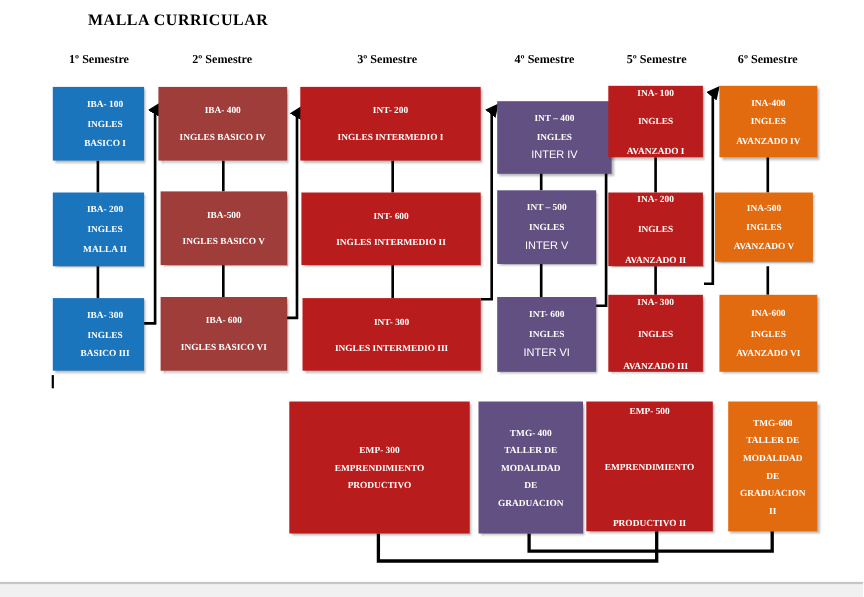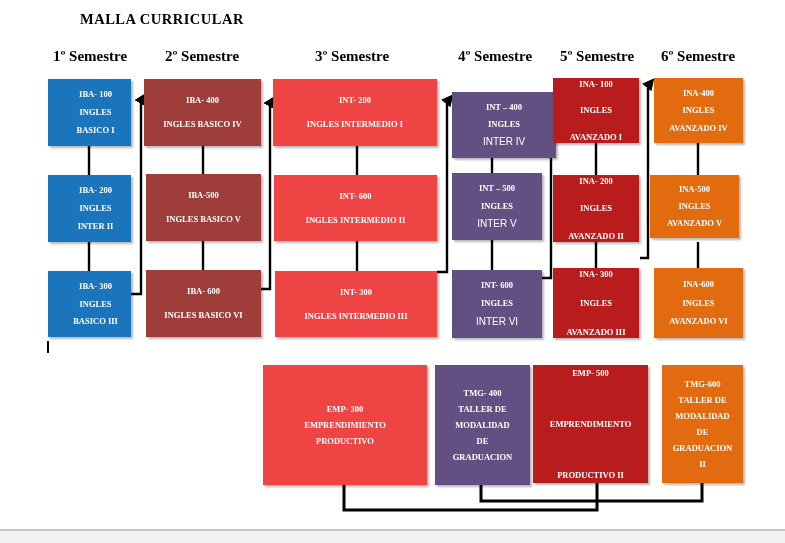--- a/index.html
+++ b/index.html
@@ -1,33 +1,33 @@
 <!DOCTYPE html>
 <html><head>
 <meta charset="utf-8">
 <style>
   html,body{margin:0;padding:0;background:#fff;}
   #canvas{position:relative;width:785px;height:543px;background:#ffffff;overflow:hidden;
           font-family:"Liberation Serif", serif;}
   .title{position:absolute;left:80px;top:11px;font-size:14.5px;font-weight:bold;color:#000;
          letter-spacing:.5px;white-space:nowrap;text-align:center;}
-  .sem-header{position:absolute;top:48px;transform:translateX(-50%);font-size:15px;
+  .sem-header{position:absolute;top:48px;transform:translateX(-50%);font-size:11px;
               font-weight:bold;color:#000;white-space:nowrap;}
   .course{position:absolute;display:flex;flex-direction:column;justify-content:space-evenly;
           align-items:center;color:#fff;font-weight:bold;font-size:8.5px;text-align:center;
           box-shadow:2px 2px 2px rgba(0,0,0,.28);line-height:1;padding:2px 1px;box-sizing:border-box;}
   .course .ln{white-space:nowrap;}
   .bottombox{position:absolute;display:flex;flex-direction:column;justify-content:center;
              align-items:center;color:#fff;font-weight:bold;font-size:8.5px;text-align:center;
              box-shadow:2px 2px 2px rgba(0,0,0,.28);box-sizing:border-box;}
   .bottombox .ln{line-height:16px;white-space:nowrap;}
   .alt-font{font-family:"Liberation Sans", sans-serif;font-weight:normal;font-size:10px;}
   .c-blue{background:#1B75BC;padding-left:13px;}
   .c-red{background:#9E3D3A;}
-  .c-green{background:#ef4444;}
+  .c-green{background:#b91c1c;}
   .c-purple{background:#615081;}
   .c-teal{background:#b91c1c;justify-content:space-between;}
   .c-orange{background:#E26B0F;}
   #connectors{position:absolute;left:0;top:0;width:785px;height:543px;pointer-events:none;}
   .caret{position:absolute;left:47px;top:341px;width:1.5px;height:12px;background:#000;}
   .statusbar{position:absolute;left:0;top:529px;width:785px;height:14px;background:#f1f1f2;
              border-top:2px solid #c6c6c6;box-sizing:border-box;}
 </style>
 </head>
 <body>
@@ -75,21 +75,21 @@
   </svg>
 
   <div class="course c-blue" style="left:48px;top:79px;width:83px;height:67px">
     <div class="ln">IBA- 100</div>
     <div class="ln">INGLES</div>
     <div class="ln">BASICO I</div>
   </div>
   <div class="course c-blue" style="left:48px;top:175px;width:83px;height:67px">
     <div class="ln">IBA- 200</div>
     <div class="ln">INGLES</div>
-    <div class="ln">INTER II</div>
+    <div class="ln">MALLA II</div>
   </div>
   <div class="course c-blue" style="left:48px;top:271px;width:83px;height:66px">
     <div class="ln">IBA- 300</div>
     <div class="ln">INGLES</div>
     <div class="ln">BASICO III</div>
   </div>
 
   <div class="course c-red" style="left:144px;top:79px;width:117px;height:67px">
     <div class="ln">IBA- 400</div>
     <div class="ln">INGLES BASICO IV</div>

